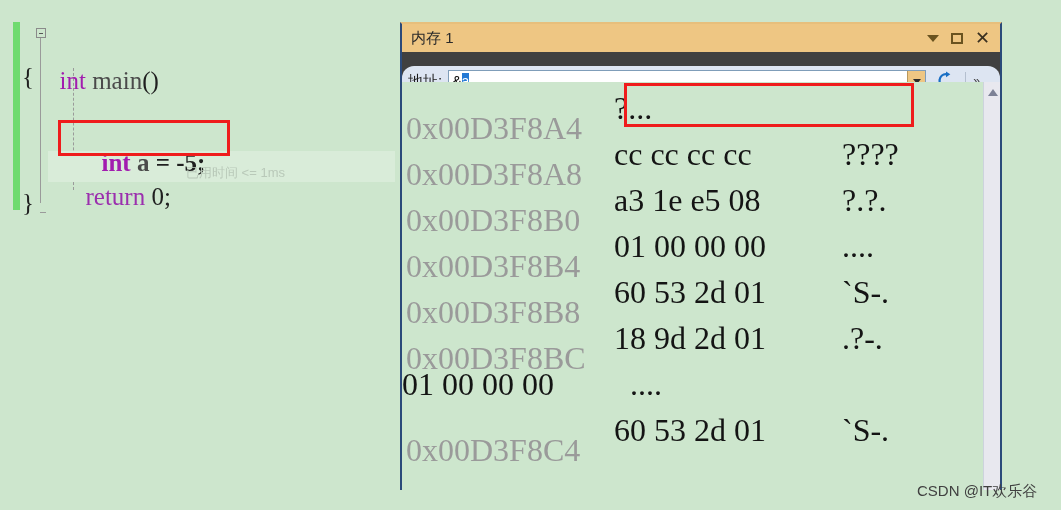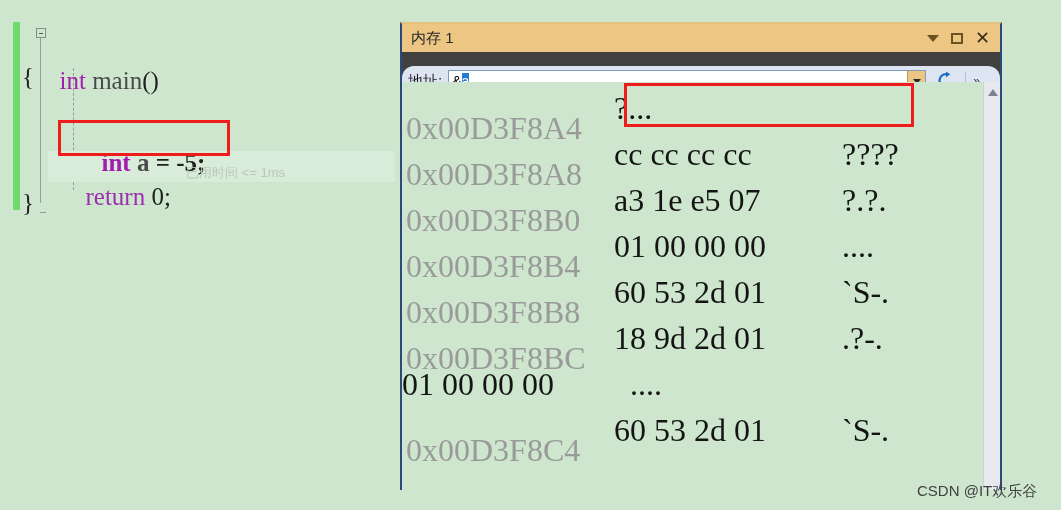--- a/index.html
+++ b/index.html
@@ -405,21 +405,21 @@
 
       <span class="tb-sep"></span>
       <span class="overflow-chev">»</span>
     </div>
 
     <div class="mem-body">
       <div class="mem-rows" id="mem-rows">
         <div class="red-box-mem"></div>
       <div class="mem-row"><span class="mem-addr">0x00D3F8A4</span><span class="mem-ascii">?...</span></div>
           <div class="mem-row"><span class="mem-addr">0x00D3F8A8</span><span class="mem-hex">cc cc cc cc</span><span class="mem-ascii">????</span></div>
-          <div class="mem-row"><span class="mem-addr">0x00D3F8B0</span><span class="mem-hex">a3 1e e5 07</span><span class="mem-ascii">?.?.</span></div>
+          <div class="mem-row"><span class="mem-addr">0x00D3F8B0</span><span class="mem-hex">a3 1e e5 08</span><span class="mem-ascii">?.?.</span></div>
           <div class="mem-row"><span class="mem-addr">0x00D3F8B4</span><span class="mem-hex">01 00 00 00</span><span class="mem-ascii">....</span></div>
           <div class="mem-row"><span class="mem-addr">0x00D3F8B8</span><span class="mem-hex">60 53 2d 01</span><span class="mem-ascii">`S-.</span></div>
           <div class="mem-row"><span class="mem-addr">0x00D3F8BC</span><span class="mem-hex">18 9d 2d 01</span><span class="mem-ascii">.?-.</span></div>
           <div class="mem-row"><span class="mem-hex">01 00 00 00</span><span class="mem-ascii">....</span></div>
           <div class="mem-row"><span class="mem-addr">0x00D3F8C4</span><span class="mem-hex">60 53 2d 01</span><span class="mem-ascii">`S-.</span></div>
         </div>
 
       <div class="mem-scrollbar">
         <div class="sb-up"></div>
       </div>

